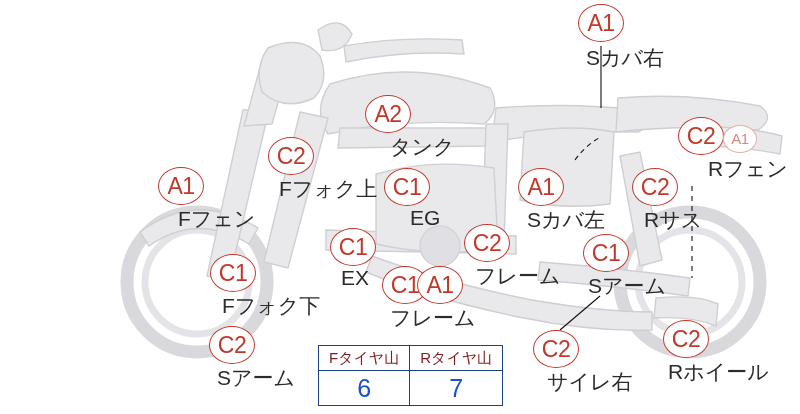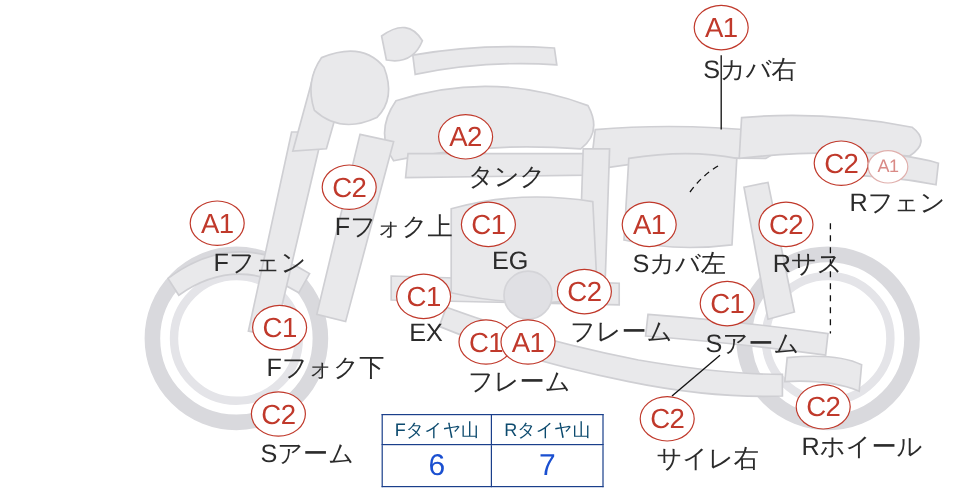--- a/index.html
+++ b/index.html
@@ -49,21 +49,21 @@
     border-collapse:collapse;
     background:#ffffff;
   }
   .tire-table td{
     border:1px solid #1a3f8b;
     text-align:center;
     font-family:"Liberation Sans", sans-serif;
   }
   .tire-table td.head{
     font-size:15px;
-    color:#0c4a6e;
+    color:#7f1d1d;
     padding:2px 10px;
     height:20px;
   }
   .tire-table td.val{
     font-size:25px;
     color:#1a4fd0;
     height:34px;
     padding:0 10px;
   }
 </style>

